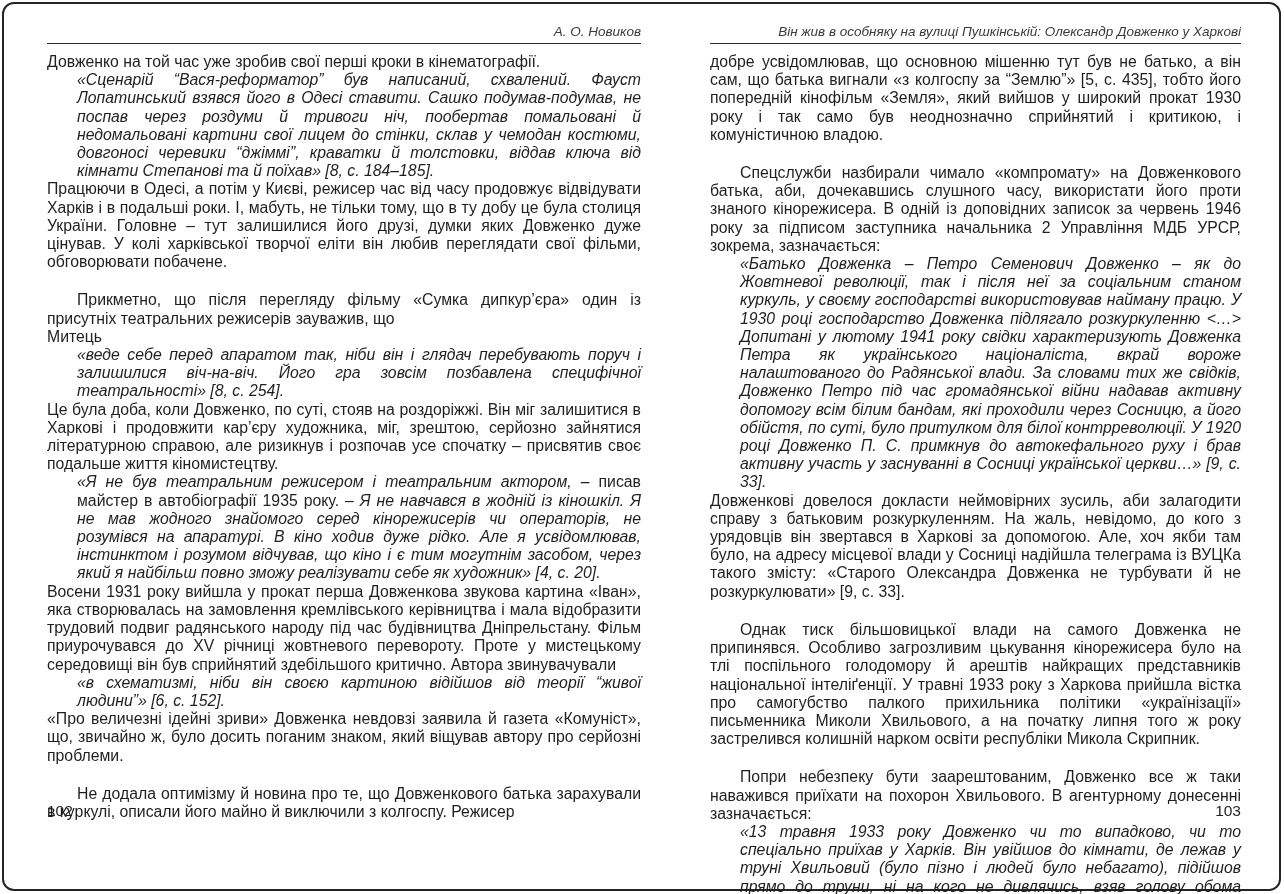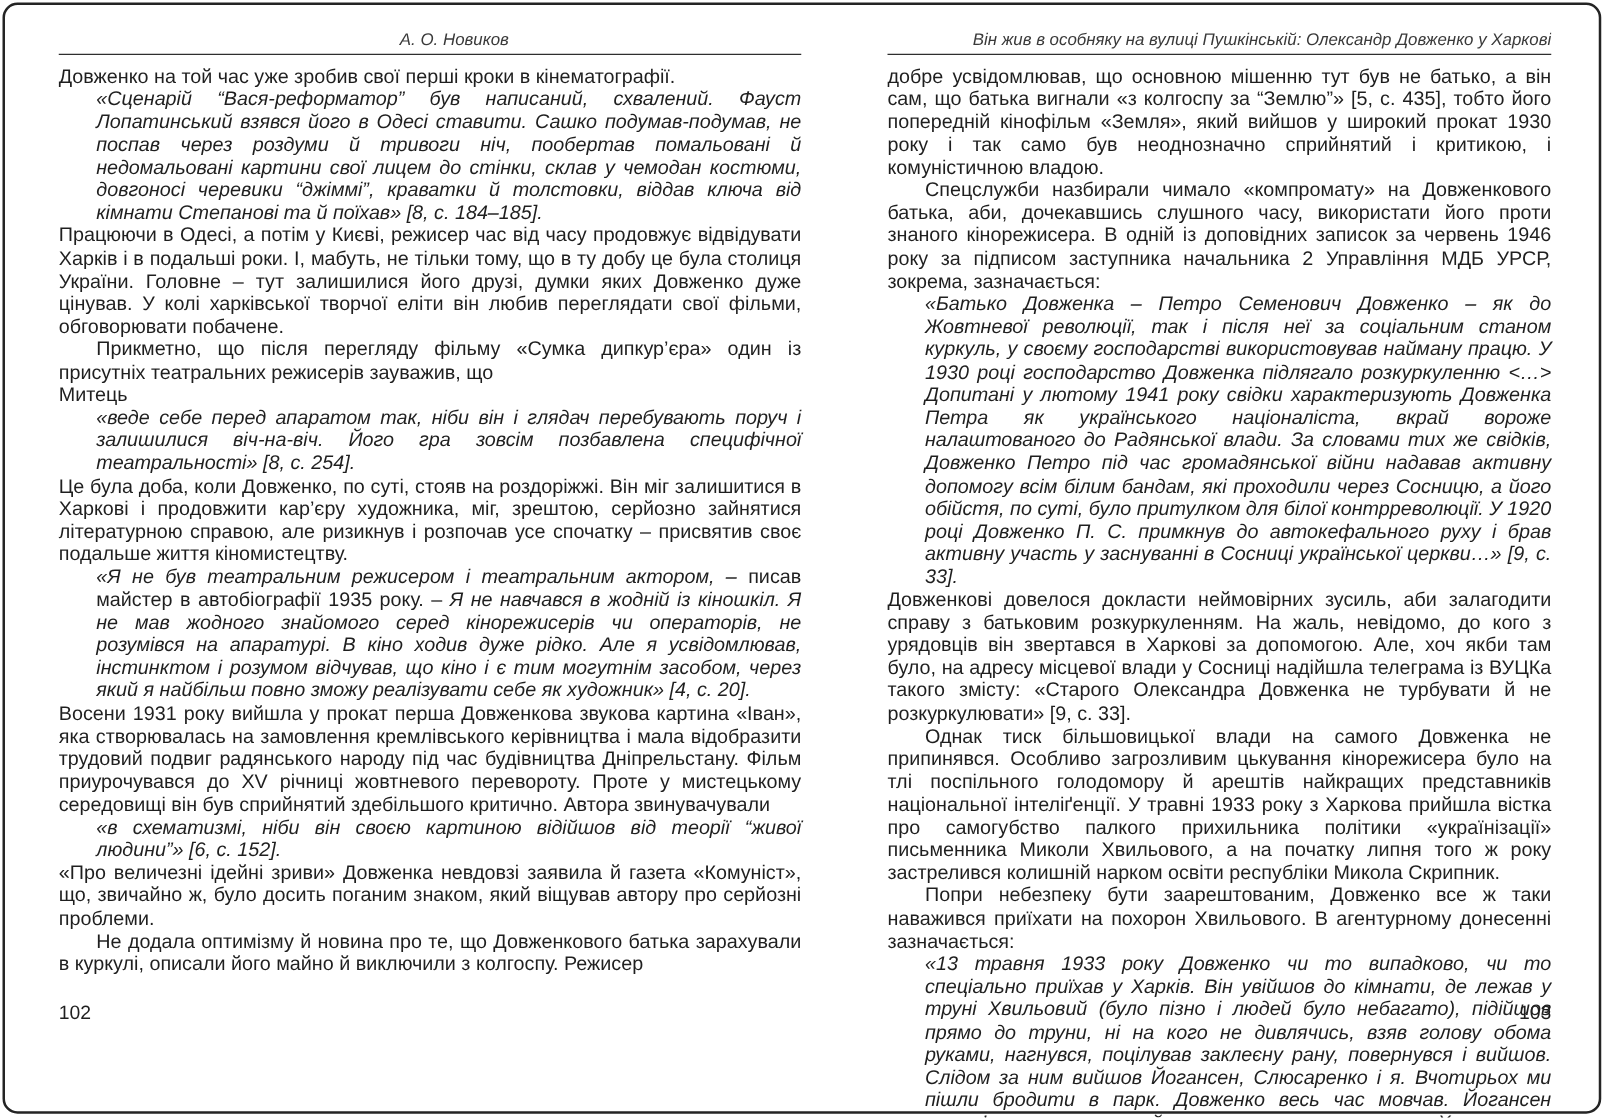--- a/index.html
+++ b/index.html
@@ -35,41 +35,41 @@
 
   .running-header {
     padding-top: 24px;
     font-style: italic;
     font-size: 13.5px;
     line-height: 16px;
     color: #3a3a3a;
     white-space: nowrap;
     overflow: hidden;
   }
-  .page-left  .running-header { text-align: center; margin-left: 39px; }
+  .page-left  .running-header { text-align: right; margin-left: 39px; }
   .page-right .running-header { text-align: right; }
 
   .header-rule {
     margin-top: 3px;
     border: 0;
     border-bottom: 1.6px solid #2e2e2e;
     width: 100%;
   }
 
   .page-content {
     margin-top: 9px;
     font-size: 15.8px;
     line-height: 18.2px;
     text-align: justify;
     color: #1f1f1f;
     letter-spacing: 0px;
   }
   .page-content p { margin: 0; }
   .para { text-indent: 0; }
-  .para.indent { text-indent: 30px; }
+  .para.indent { text-indent: 30px; margin-top: 20px; }
   .quote {
     font-style: italic;
     padding-left: 30px;
     box-sizing: border-box;
   }
   .quote .roman { font-style: normal; }
 
   .page-number {
     position: absolute;
     top: 802px;

